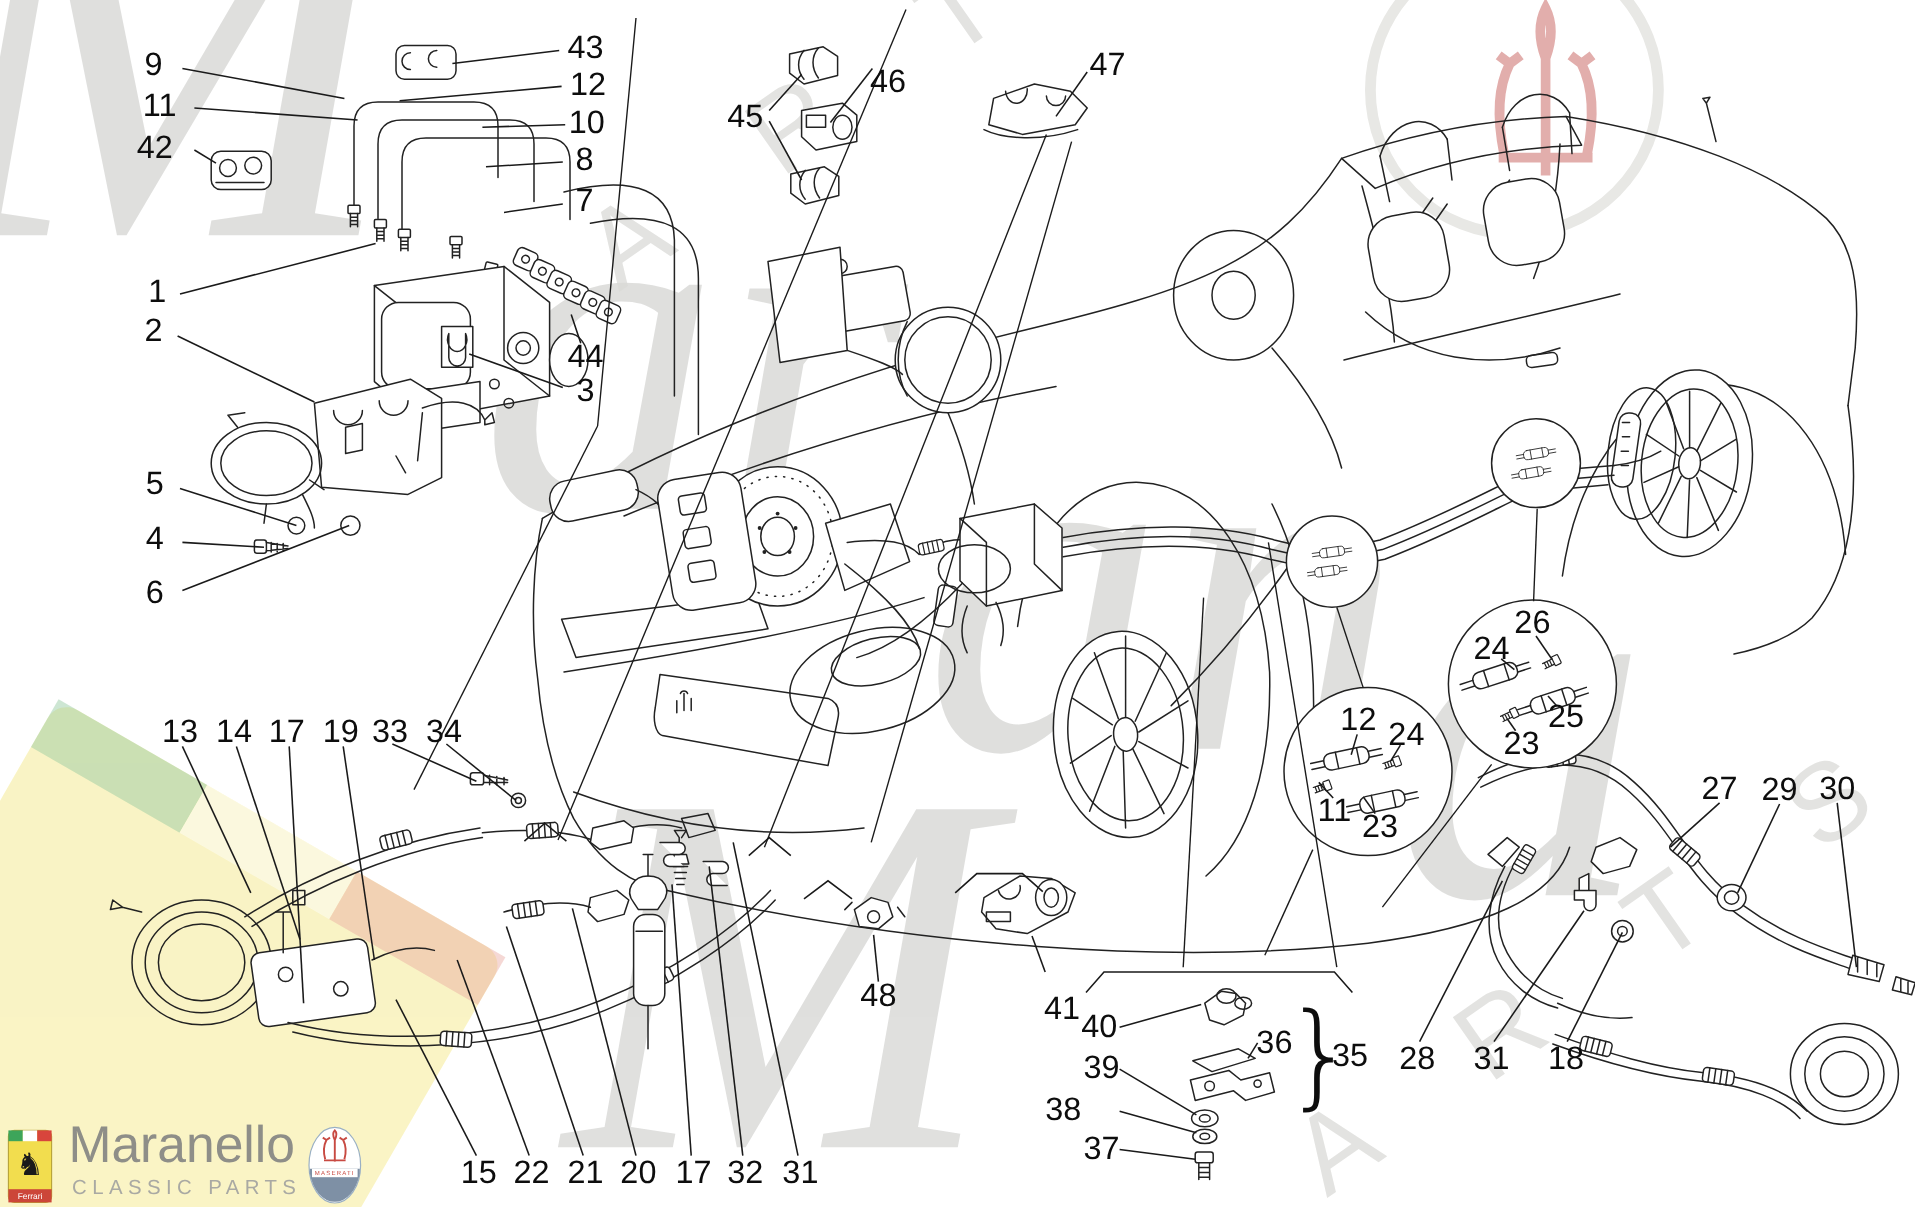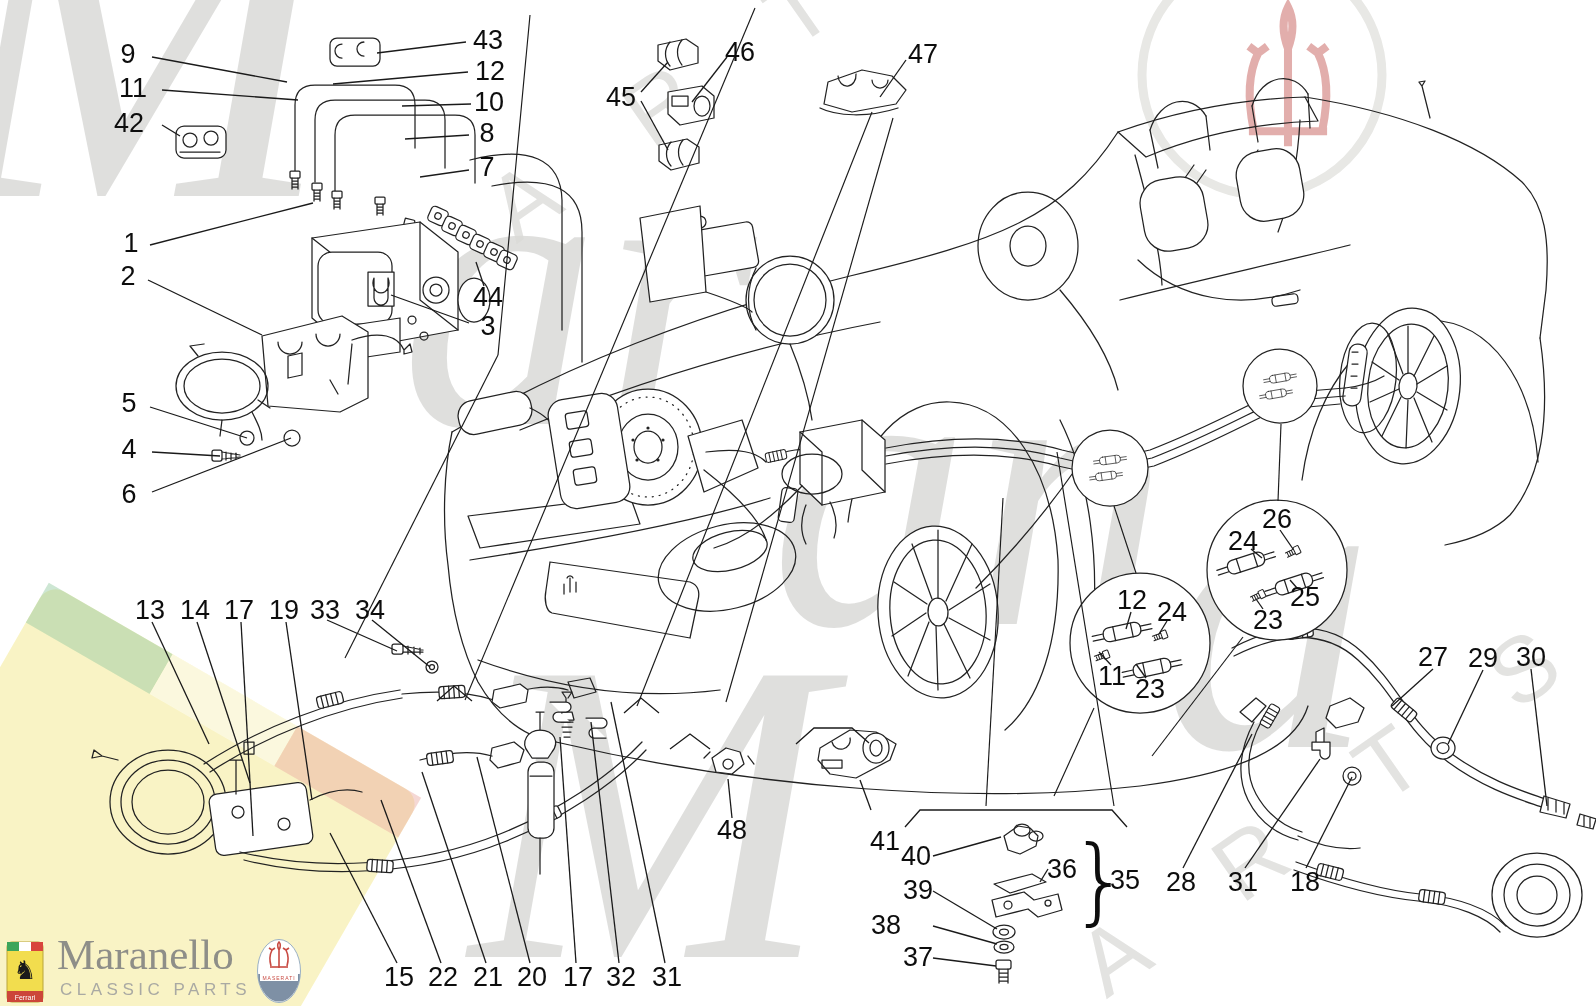--- a/index.html
+++ b/index.html
@@ -17,21 +17,21 @@
   #art{position:absolute;inset:0;z-index:1;}
   #art .ln{stroke:#222;fill:none;stroke-width:1.25;stroke-linecap:round;stroke-linejoin:round;}
   #art .fw{fill:#fff;}
   #art .fd{fill:#222;}
   #callout-layer{position:absolute;inset:0;z-index:3;pointer-events:none;}
   .callout{position:absolute;transform:translate(-50%,-50%);font-size:27px;color:#0d0d0d;
            white-space:nowrap;}
   .brace{position:absolute;transform:translate(-50%,-50%);font-family:"DejaVu Sans",sans-serif;
          font-weight:200;color:#0d0d0d;}
   #logo{position:absolute;left:0;top:928px;width:330px;height:78px;z-index:4;}
-  #logo-name{position:absolute;left:57px;top:2px;font-family:Liberation Serif, serif;
+  #logo-name{position:absolute;left:57px;top:2px;font-family:Liberation Sans, sans-serif;
              font-size:43px;color:#8e8e88;}
   #logo-sub{position:absolute;left:60px;top:52px;font-size:17px;letter-spacing:4.5px;color:#a9a9a3;}
   #ferrari-shield{position:absolute;left:6px;top:13px;}
   #maserati-badge{position:absolute;left:256px;top:10px;}
 </style>
 </head>
 <body>
 
 <div id="wm-layer">
   <div id="wm-shield">
@@ -508,21 +508,21 @@
     <div class="callout" style="left: 129px; top: 449px;">4</div>
     <div class="callout" style="left: 129px; top: 494px;">6</div>
     <div class="callout" style="left: 488px; top: 40px;">43</div>
     <div class="callout" style="left: 490px; top: 71px;">12</div>
     <div class="callout" style="left: 489px; top: 102px;">10</div>
     <div class="callout" style="left: 487px; top: 133px;">8</div>
     <div class="callout" style="left: 487px; top: 167px;">7</div>
     <div class="callout" style="left: 488px; top: 297px;">44</div>
     <div class="callout" style="left: 488px; top: 326px;">3</div>
     <div class="callout" style="left: 621px; top: 97px;">45</div>
-    <div class="callout" style="left: 740px; top: 52px;">46</div>
+    <div class="callout" style="left: 740px; top: 68px;">46</div>
     <div class="callout" style="left: 923px; top: 54px;">47</div>
     <div class="callout" style="left: 1277px; top: 519px;">26</div>
     <div class="callout" style="left: 1243px; top: 541px;">24</div>
     <div class="callout" style="left: 1305px; top: 597px;">25</div>
     <div class="callout" style="left: 1268px; top: 620px;">23</div>
     <div class="callout" style="left: 1132px; top: 600px;">12</div>
     <div class="callout" style="left: 1172px; top: 612px;">24</div>
     <div class="callout" style="left: 1112px; top: 676px;">11</div>
     <div class="callout" style="left: 1150px; top: 689px;">23</div>
     <div class="callout" style="left: 150px; top: 610px;">13</div>

